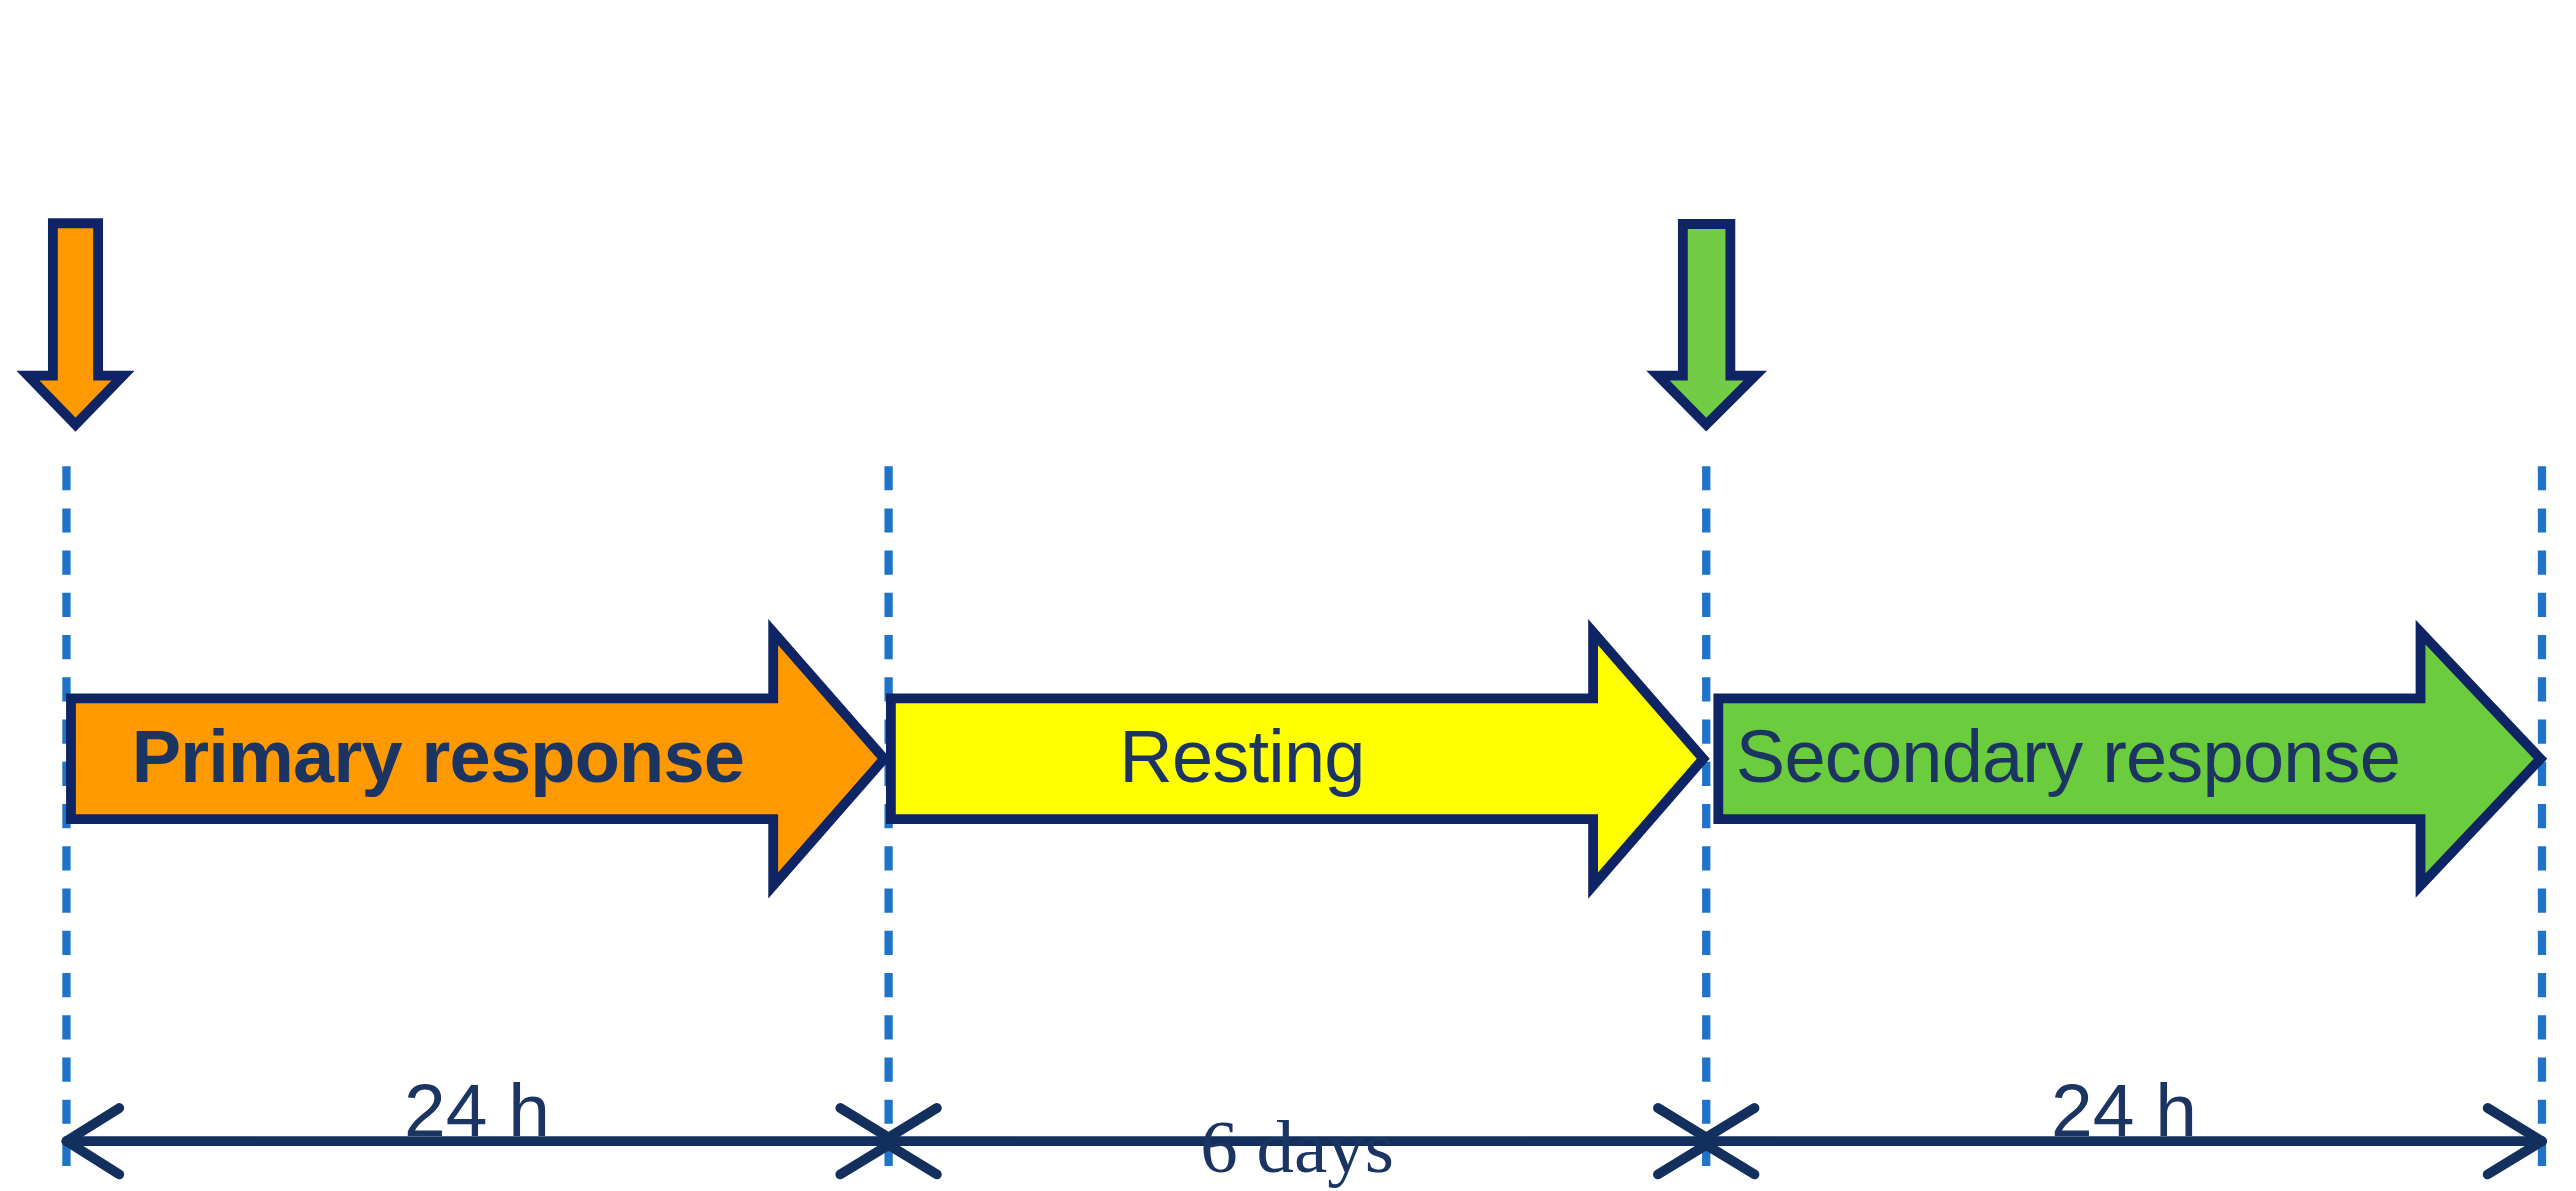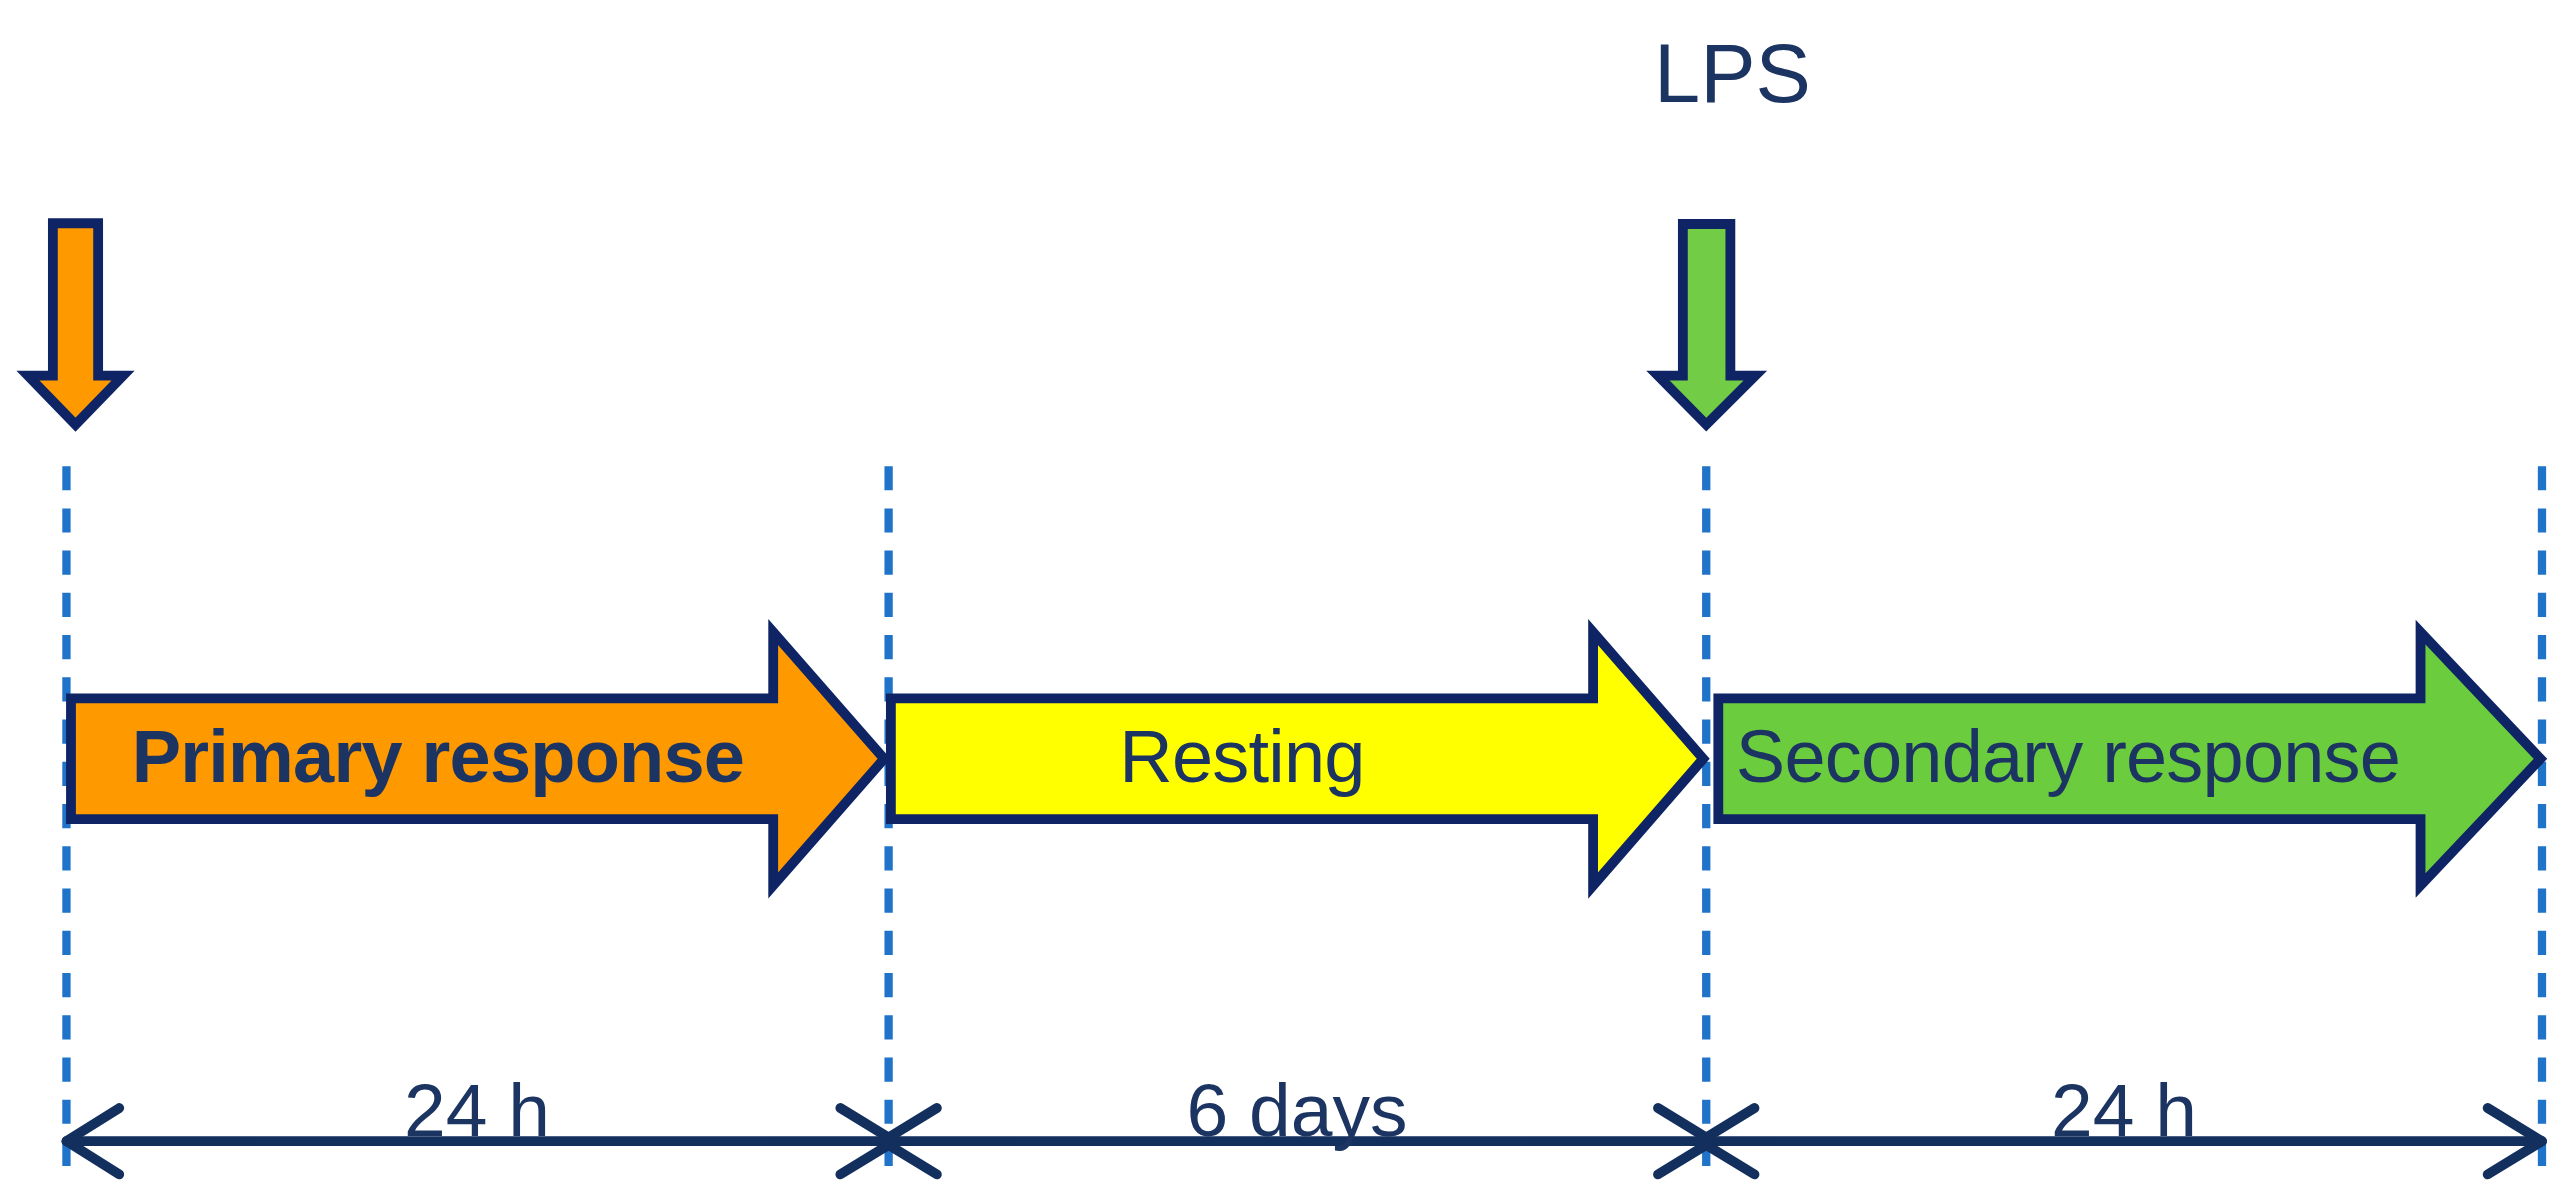--- a/index.html
+++ b/index.html
@@ -73,27 +73,26 @@
       <polyline points="158,1469 88,1513 158,1557"></polyline>
       <polyline points="1114,1469 1186,1513 1114,1557"></polyline>
       <polyline points="1242,1469 1170,1513 1242,1557"></polyline>
       <polyline points="2198,1469 2270,1513 2198,1557"></polyline>
       <polyline points="2326,1469 2254,1513 2326,1557"></polyline>
       <polyline points="3298,1469 3370,1513 3298,1557"></polyline>
     </g>
   </svg>
 
 
-  <div class="lbl top-label" style="left:1654px;">LPS</div>
 
   <div class="lbl phase-label" style="left:438px; top:757px;font-weight:bold;">Primary response</div>
 
   <div class="lbl phase-label" style="left:2068px; top:757px;">Secondary response</div>
 
   <div class="lbl phase-label" style="left:1242px; top:757px;">Resting</div>
 
   <div class="lbl duration-label" style="left:477px; top:1062px;">24 h</div>
 
-  <div class="lbl duration-label" style="left:1297px; top:1062px;">6 days</div>
+  <div class="lbl duration-label" style="left:1297px; top:1098px;font-family:Liberation Serif, serif;">6 days</div>
 
   <div class="lbl duration-label" style="left:2124px; top:1062px;">24 h</div>
 </div>
 
 
 </body></html>

